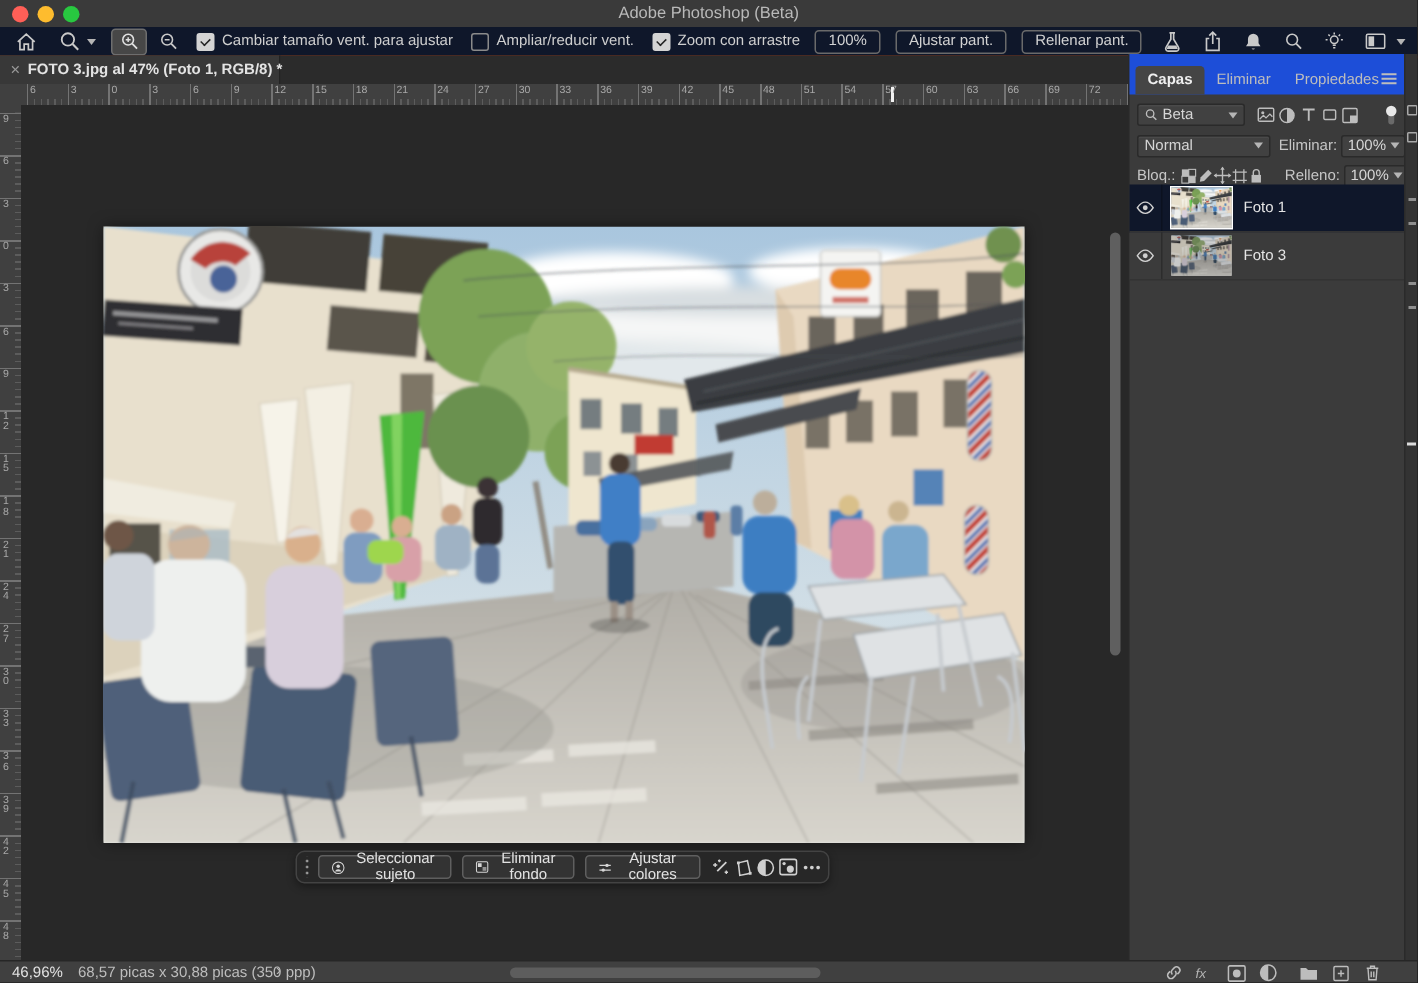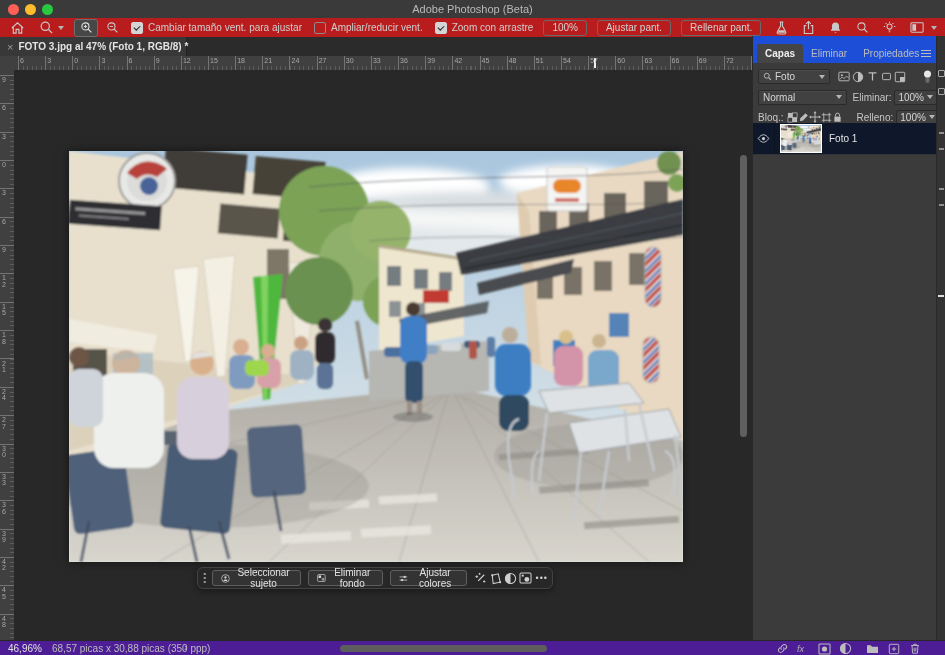--- a/index.html
+++ b/index.html
@@ -5,21 +5,21 @@
   html,body{margin:0;padding:0;background:#1e1e1e;}
   #app{position:relative;width:945px;height:655px;overflow:hidden;
        font-family:"Liberation Sans",sans-serif;background:#282828;
        -webkit-font-smoothing:antialiased;}
   
   #titlebar{position:absolute;left:0;top:0;width:945px;height:18px;background:#3a3a3a;
             border-bottom:1px solid #2a2a2a;display:flex;align-items:center;}
   .tl{width:11px;height:11px;border-radius:50%;margin-left:8px;display:inline-block;}
   #win-title{position:absolute;left:0;right:0;text-align:center;font-size:11px;color:#b9b9b9;line-height:18px;}
   
-  #optionsbar{position:absolute;left:0;top:18px;width:945px;height:19px;background:#b91c1c;
+  #optionsbar{position:absolute;left:0;top:18px;width:945px;height:19px;background:#0f172a;
               border-bottom:2px solid #c2410c;display:flex;align-items:center;}
   .oicon{display:inline-flex;align-items:center;justify-content:center;color:#c9c9c9;height:18px;}
   .oicon svg{display:block;}
   .toolbox{display:inline-flex;align-items:center;justify-content:center;width:22px;height:16px;
            border:1px solid #6e6e6e;border-radius:3px;background:#474747;margin-left:10px;}
   .cb-item{display:inline-flex;align-items:center;margin-left:12px;}
   .cbox{width:10px;height:10px;border:1px solid #8b8b8b;border-radius:2px;background:transparent;
         display:inline-flex;align-items:center;justify-content:center;}
   .cbox.checked{background:#d4d4d4;border-color:#d4d4d4;}
   .cbox.checked::after{content:"";width:5px;height:3px;border-left:1.5px solid #222;border-bottom:1.5px solid #222;
@@ -99,21 +99,21 @@
   .thumb{width:40px;height:27px;margin-left:6px;background:#888;overflow:hidden;flex:none;}
   .thumb.sel{outline:1.5px solid #fff;}
   .thumb svg{width:100%;height:100%;display:block;}
   .layer-name{font-size:10px;color:#e4e4e4;margin-left:8px;}
   
   #dock{position:absolute;left:936px;top:36px;width:9px;height:604px;background:#333;border-left:1px solid #2a2a2a;}
   .dock-ic{position:absolute;left:1px;width:7px;height:7px;border:1px solid #a9a9a9;border-radius:1px;box-sizing:border-box;}
   .dock-mark{position:absolute;left:2px;width:5px;height:2px;background:#8f8f8f;}
   #dock-divider{position:absolute;left:1px;top:259px;width:6px;height:2px;background:#dcdcdc;}
   
-  #statusbar{position:absolute;left:0;top:640px;width:945px;height:15px;background:#4c1d95;
+  #statusbar{position:absolute;left:0;top:640px;width:945px;height:15px;background:#404040;
              border-top:1px solid #262626;}
   #sb-zoom{position:absolute;left:8px;top:2px;font-size:10px;color:#e2e2e2;}
   #sb-info{position:absolute;left:52px;top:2px;font-size:10px;color:#bdbdbd;}
   #sb-chev{position:absolute;left:184px;top:1px;font-size:10px;color:#bdbdbd;}
   #hscroll{position:absolute;left:340px;top:4px;width:207px;height:7px;border-radius:3.5px;background:#5d5d5d;}
   #sb-icons{position:absolute;right:24px;top:0;height:15px;display:flex;align-items:center;gap:8px;color:#b4b4b4;}
   #sb-icons .picon{width:13px;height:13px;}
   .fx-txt{font-size:9px;font-style:italic;color:#b4b4b4;}
   svg{pointer-events:none;}
 </style>
@@ -579,21 +579,21 @@
         </svg>
     </span>
 
     <div class="prow" style="top:31px;height:19px;">
       <span class="pselect" style="width:72px;margin-left:5px;">
         <span style="display:inline-flex;align-items:center;gap:3px;">
           <svg width="9" height="9" viewBox="0 0 16 16">
               <circle cx="6.7" cy="6.7" r="4.4" fill="none" stroke="#bdbdbd" stroke-width="1.6"></circle>
               <line x1="10" y1="10" x2="14" y2="14" stroke="#bdbdbd" stroke-width="1.8"></line>
             </svg>
-          <span>Foto</span>
+          <span>Beta</span>
         </span>
         <span class="chev"></span>
       </span>
       <span class="picon" style="margin-left:7px">
         <svg width="12" height="11" viewBox="0 0 14 12">
             <rect x="1" y="1" width="12" height="10" rx="1" fill="none" stroke="currentColor" stroke-width="1.1"></rect>
             <circle cx="4.5" cy="4.5" r="1.2" fill="currentColor"></circle>
             <path d="M2 9.5 5 6.5l2 2 3-3 2 2" fill="none" stroke="currentColor" stroke-width="1"></path>
           </svg>
       </span>
@@ -686,20 +686,34 @@
               <circle cx="8" cy="8" r="2" fill="currentColor"></circle>
             </svg>
           </span>
           <span class="thumb sel">
             <svg viewBox="0 0 614 411" preserveAspectRatio="xMidYMid slice" style="filter:brightness(1) saturate(1)">
               <use href="#photoSym"></use>
             </svg>
           </span>
           <span class="layer-name">Foto 1</span>
         </div>
+        <div class="layer-row">
+          <span class="eye-cell">
+            <svg viewBox="0 0 16 16">
+              <path d="M1.5 8C3.6 4.9 5.8 3.4 8 3.4s4.4 1.5 6.5 4.6c-2.1 3.1-4.3 4.6-6.5 4.6S3.6 11.1 1.5 8z" fill="none" stroke="currentColor" stroke-width="1.1"></path>
+              <circle cx="8" cy="8" r="2" fill="currentColor"></circle>
+            </svg>
+          </span>
+          <span class="thumb">
+            <svg viewBox="0 0 614 411" preserveAspectRatio="xMidYMid slice" style="filter:brightness(0.84) saturate(0.76)">
+              <use href="#photoSym"></use>
+            </svg>
+          </span>
+          <span class="layer-name">Foto 3</span>
+        </div>
       </div>
   </div>
 
   <div id="dock">
     <span class="dock-ic" style="top:34px;"></span>
     <span class="dock-ic" style="top:52px;"></span>
     <span class="dock-mark" style="top:96px;"></span>
     <span class="dock-mark" style="top:112px;"></span>
     <span class="dock-mark" style="top:152px;"></span>
     <span class="dock-mark" style="top:168px;"></span>

